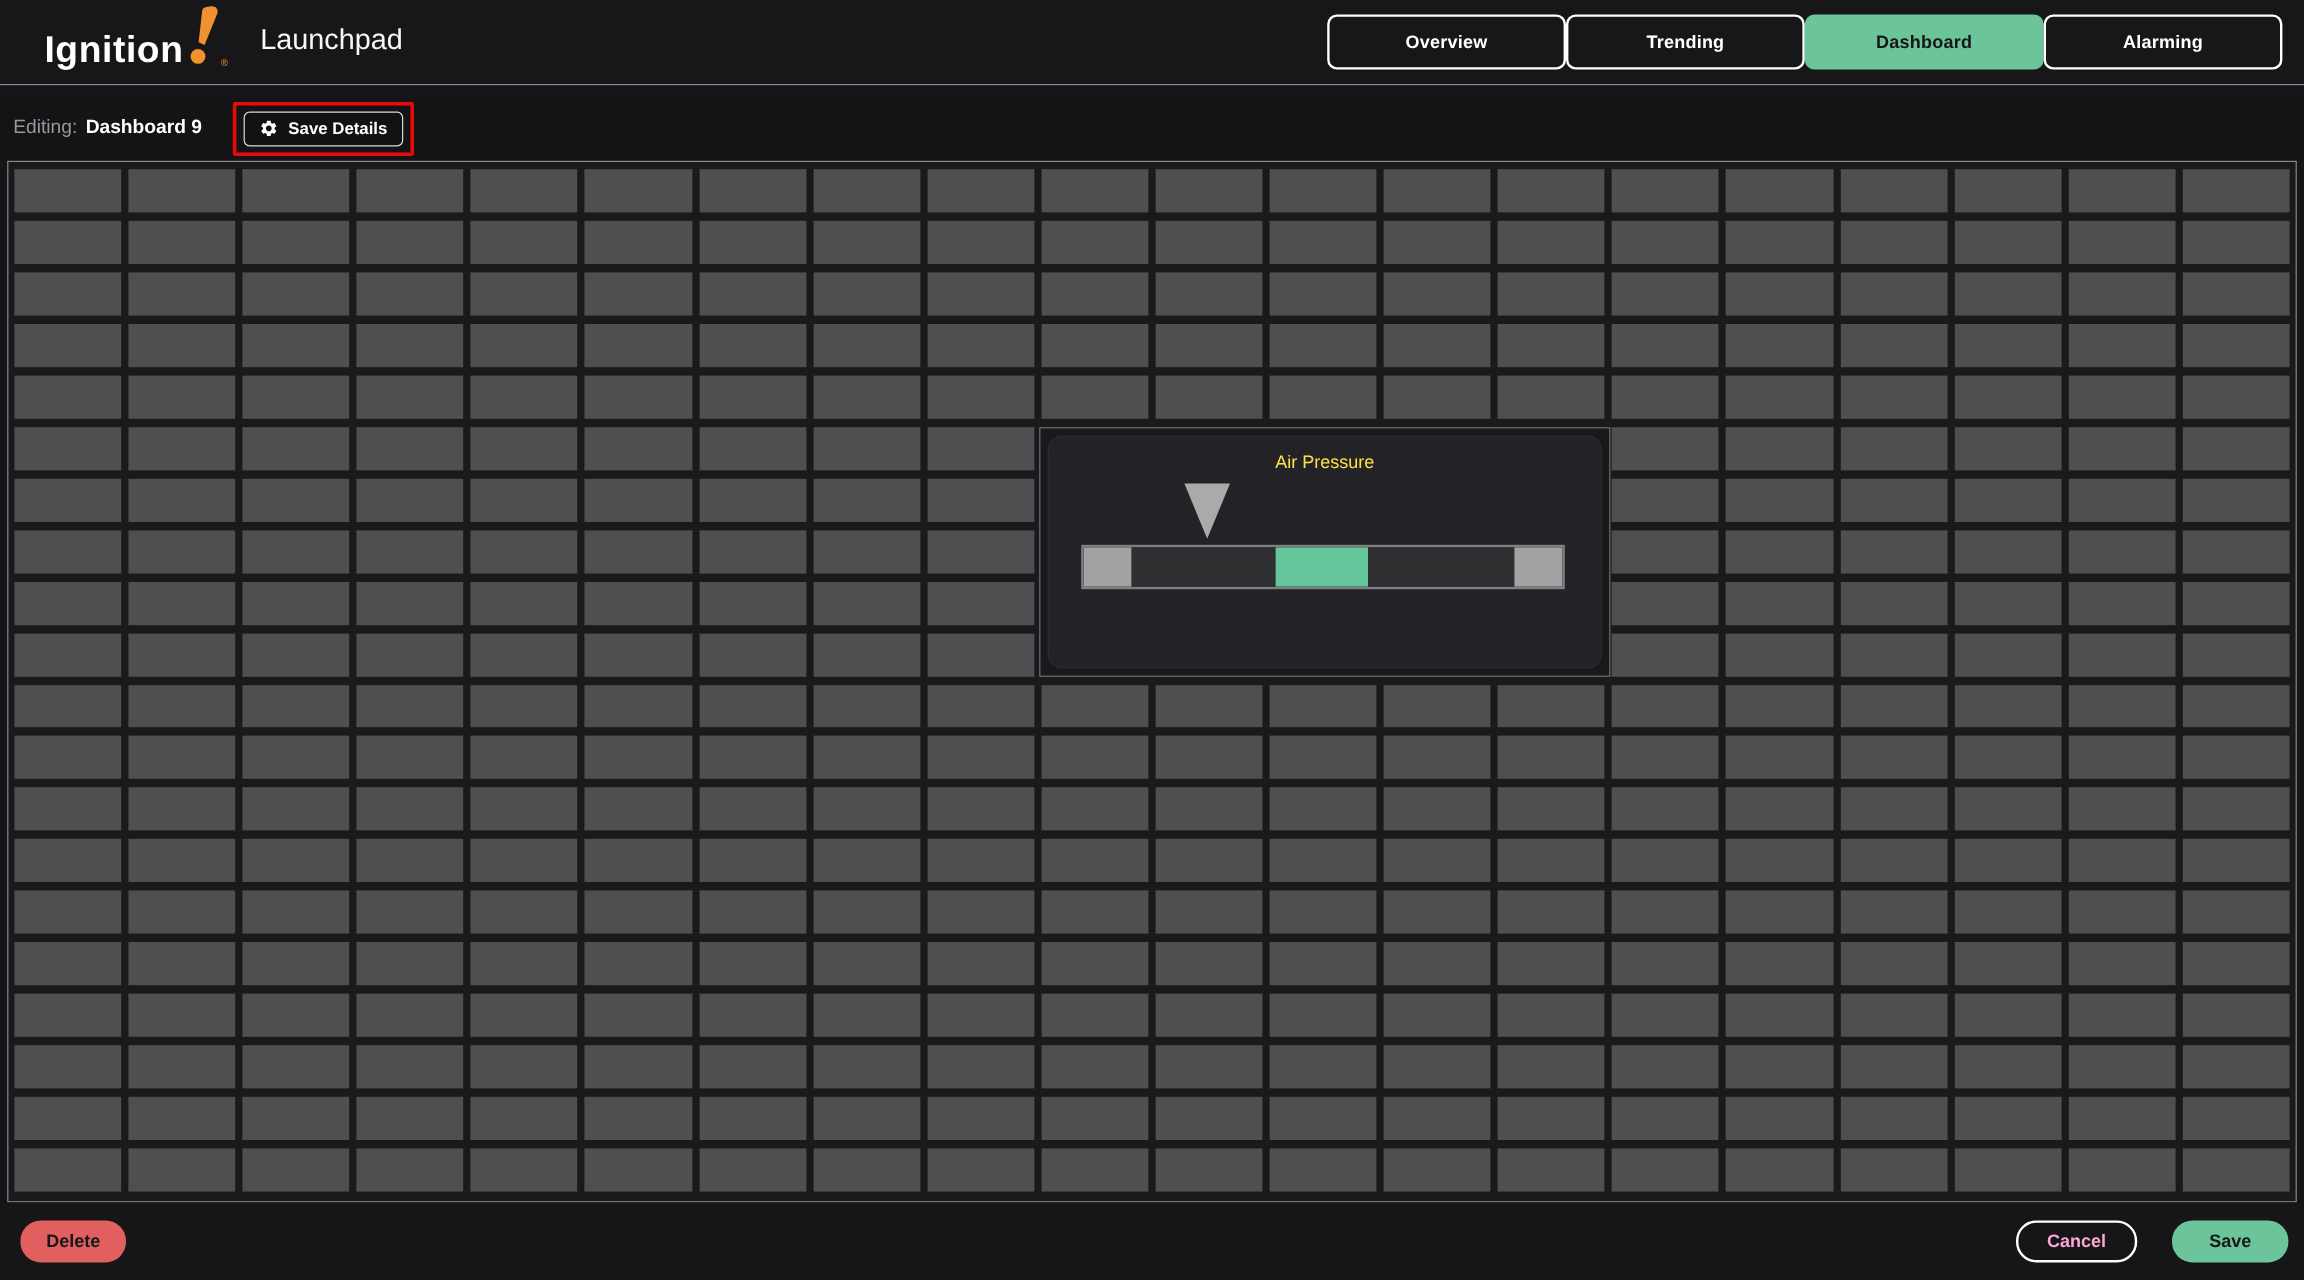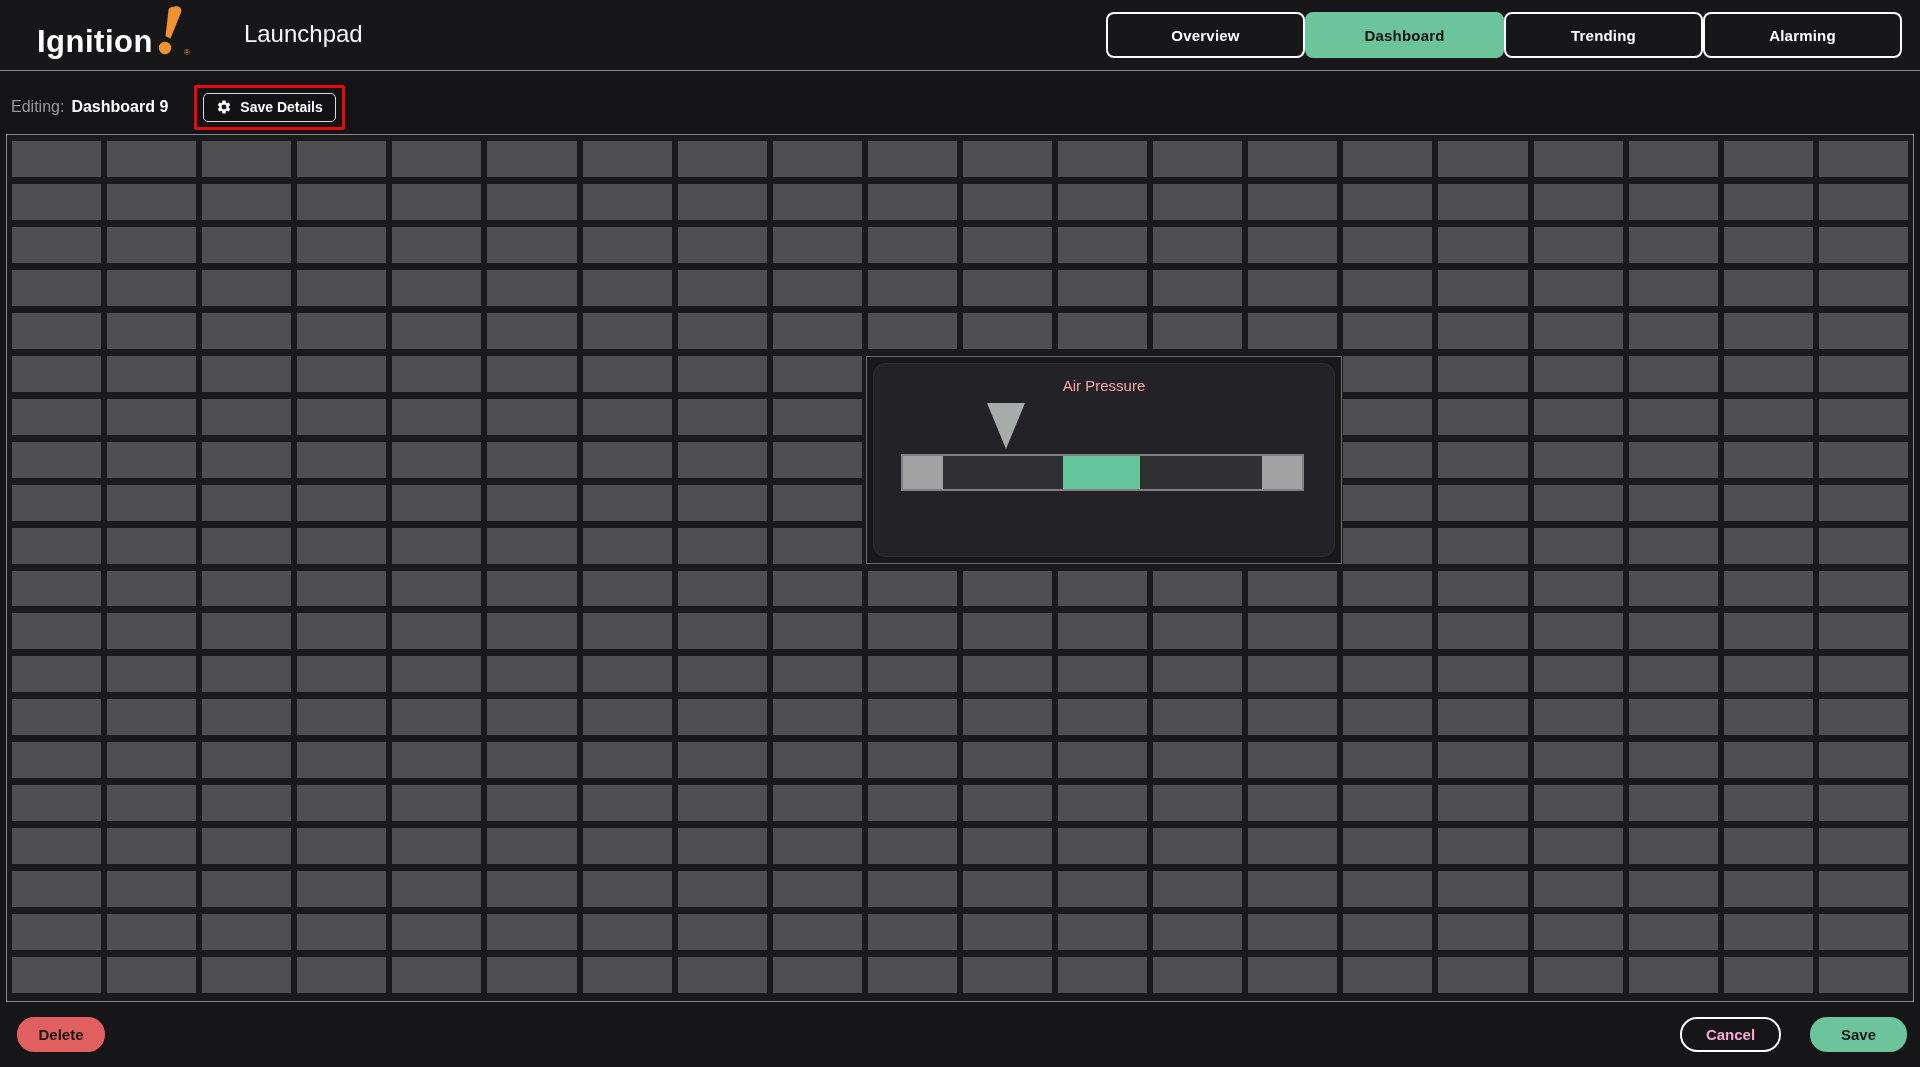--- a/index.html
+++ b/index.html
@@ -17,21 +17,21 @@
     background:#17171a; border-bottom:1px solid #87878b;
     display:flex; align-items:center;
   }
   .logo { display:flex; align-items:flex-end; margin-left:37px; height:64px; }
   .logo-text {
     color:#ffffff; font-size:31px; font-weight:bold;
     letter-spacing:.5px; margin-bottom:10px; line-height:1;
   }
   .logo-mark { margin-left:2px; margin-bottom:4px; position:relative; }
   .logo-reg { color:var(--accent_orange); font-size:8px; position:absolute; right:-7px; bottom:6px; }
-  .app-title { margin-left:61px; font-size:24px; color:#f7f7f8; margin-bottom:2px; }
+  .app-title { margin-left:34px; font-size:24px; color:#f7f7f8; margin-bottom:2px; }
 
   .nav { margin-left:auto; margin-right:18px; display:flex; }
   .nav-btn {
     width:199px; height:46px; border-radius:8px;
     border:2px solid #ffffff; background:transparent; color:#ffffff;
     font-weight:bold; font-size:15px; font-family:inherit;
     display:flex; align-items:center; justify-content:center; cursor:pointer;
     letter-spacing:.2px;
   }
   .nav-btn.active {
@@ -71,21 +71,21 @@
   .widget {
     position:absolute; left:866px; top:356px; width:476px; height:208px;
     background:#19191b; border:1px solid #6f6f73; z-index:5;
   }
   .gauge-panel {
     position:absolute; inset:6px;
     background:#232327; border:1px solid #2d2d30; border-radius:12px;
   }
   .gauge-title {
     position:absolute; top:13px; left:0; right:0; text-align:center;
-    color:#fca5a5; font-size:15px;
+    color:#fde047; font-size:15px;
   }
   .gauge-bar-wrap { position:absolute; left:27px; right:30px; top:90px; height:37px; }
   .gauge-bar {
     width:100%; height:100%; border:2px solid #7e8084;
     display:flex; overflow:hidden;
   }
   .gauge-pointer {
     position:absolute; top:-51px; width:0; height:0;
     border-left:19px solid transparent; border-right:19px solid transparent;
     border-top:46px solid #a9abab; transform:translateX(-50%);
@@ -116,22 +116,22 @@
         <path d="M19.5 1.5 C24 .5 27.2 3 26.2 7 L15.5 33.5 L10.5 31.2 L13.5 5 C14 2.5 16 2 19.5 1.5 Z" fill="#f0922d"></path>
         <circle cx="10" cy="43" r="6.2" fill="#f0922d"></circle>
       </svg>
       <span class="logo-reg">®</span>
     </span>
   </div>
   <div class="app-title">Launchpad</div>
 
   <div class="nav">
     <button class="nav-btn">Overview</button>
+    <button class="nav-btn">Trending</button>
     <button class="nav-btn active">Dashboard</button>
-    <button class="nav-btn">Trending</button>
     <button class="nav-btn">Alarming</button>
   </div>
 </div>
 
 <div class="editing-bar">
   <span class="editing-label">Editing:</span>
   <span class="editing-name">Dashboard 9</span>
   <div class="highlight-box">
     <button class="edit-btn">
       <svg class="gear" viewBox="0 0 24 24">

